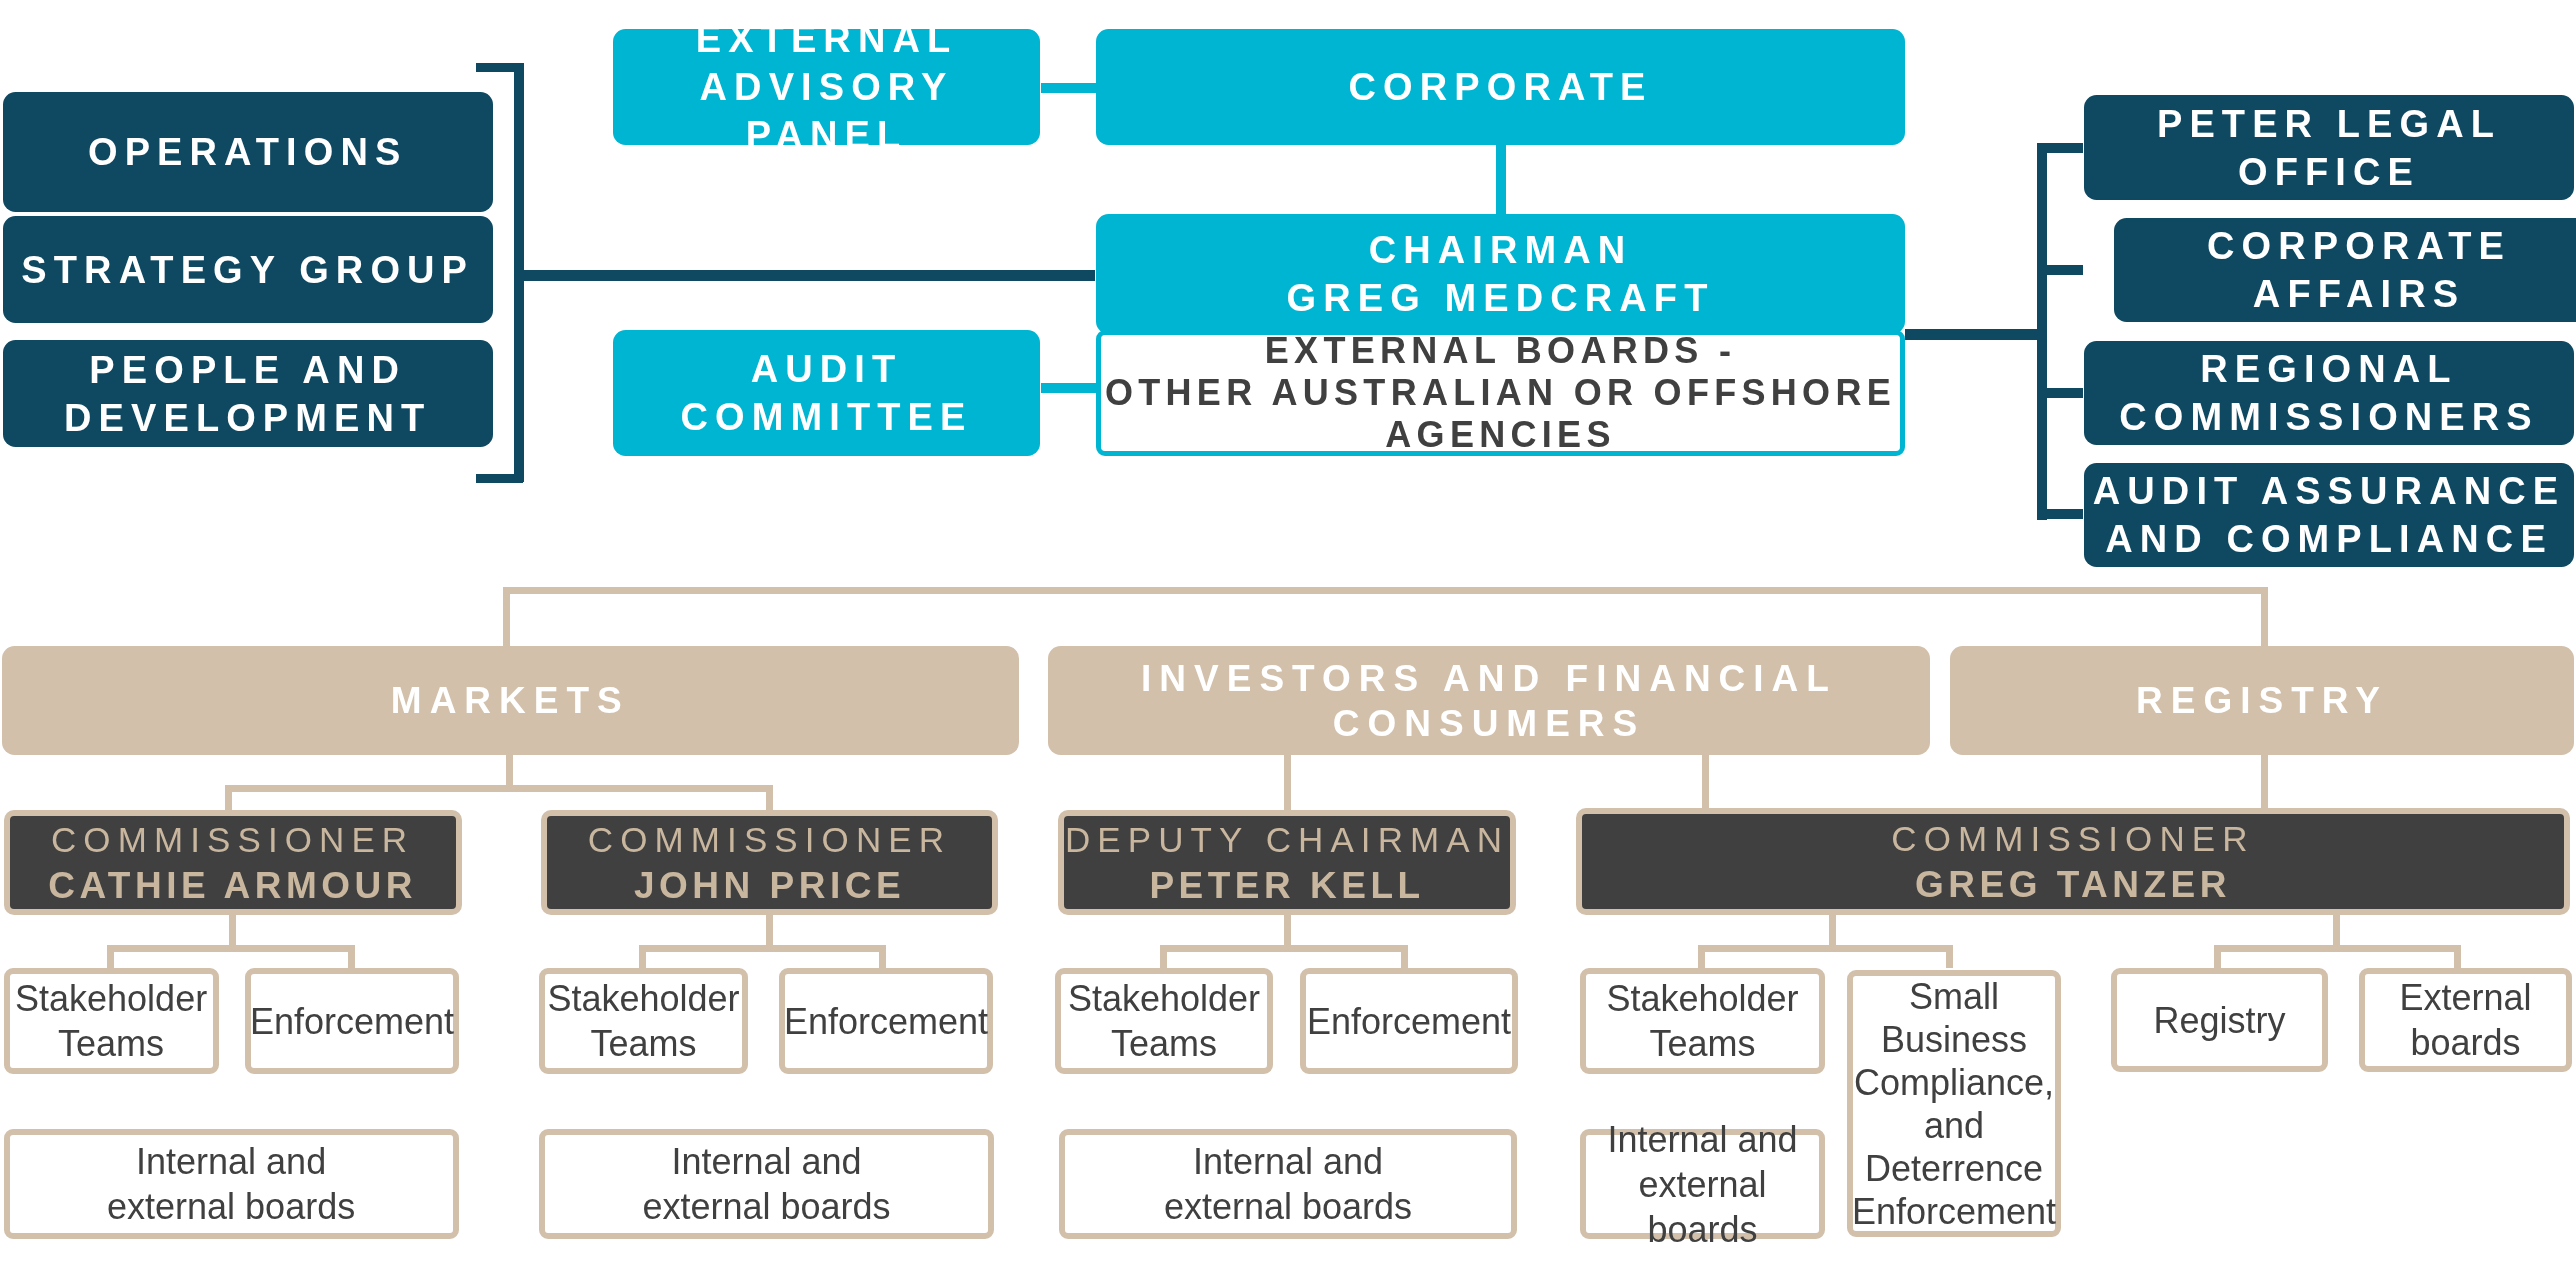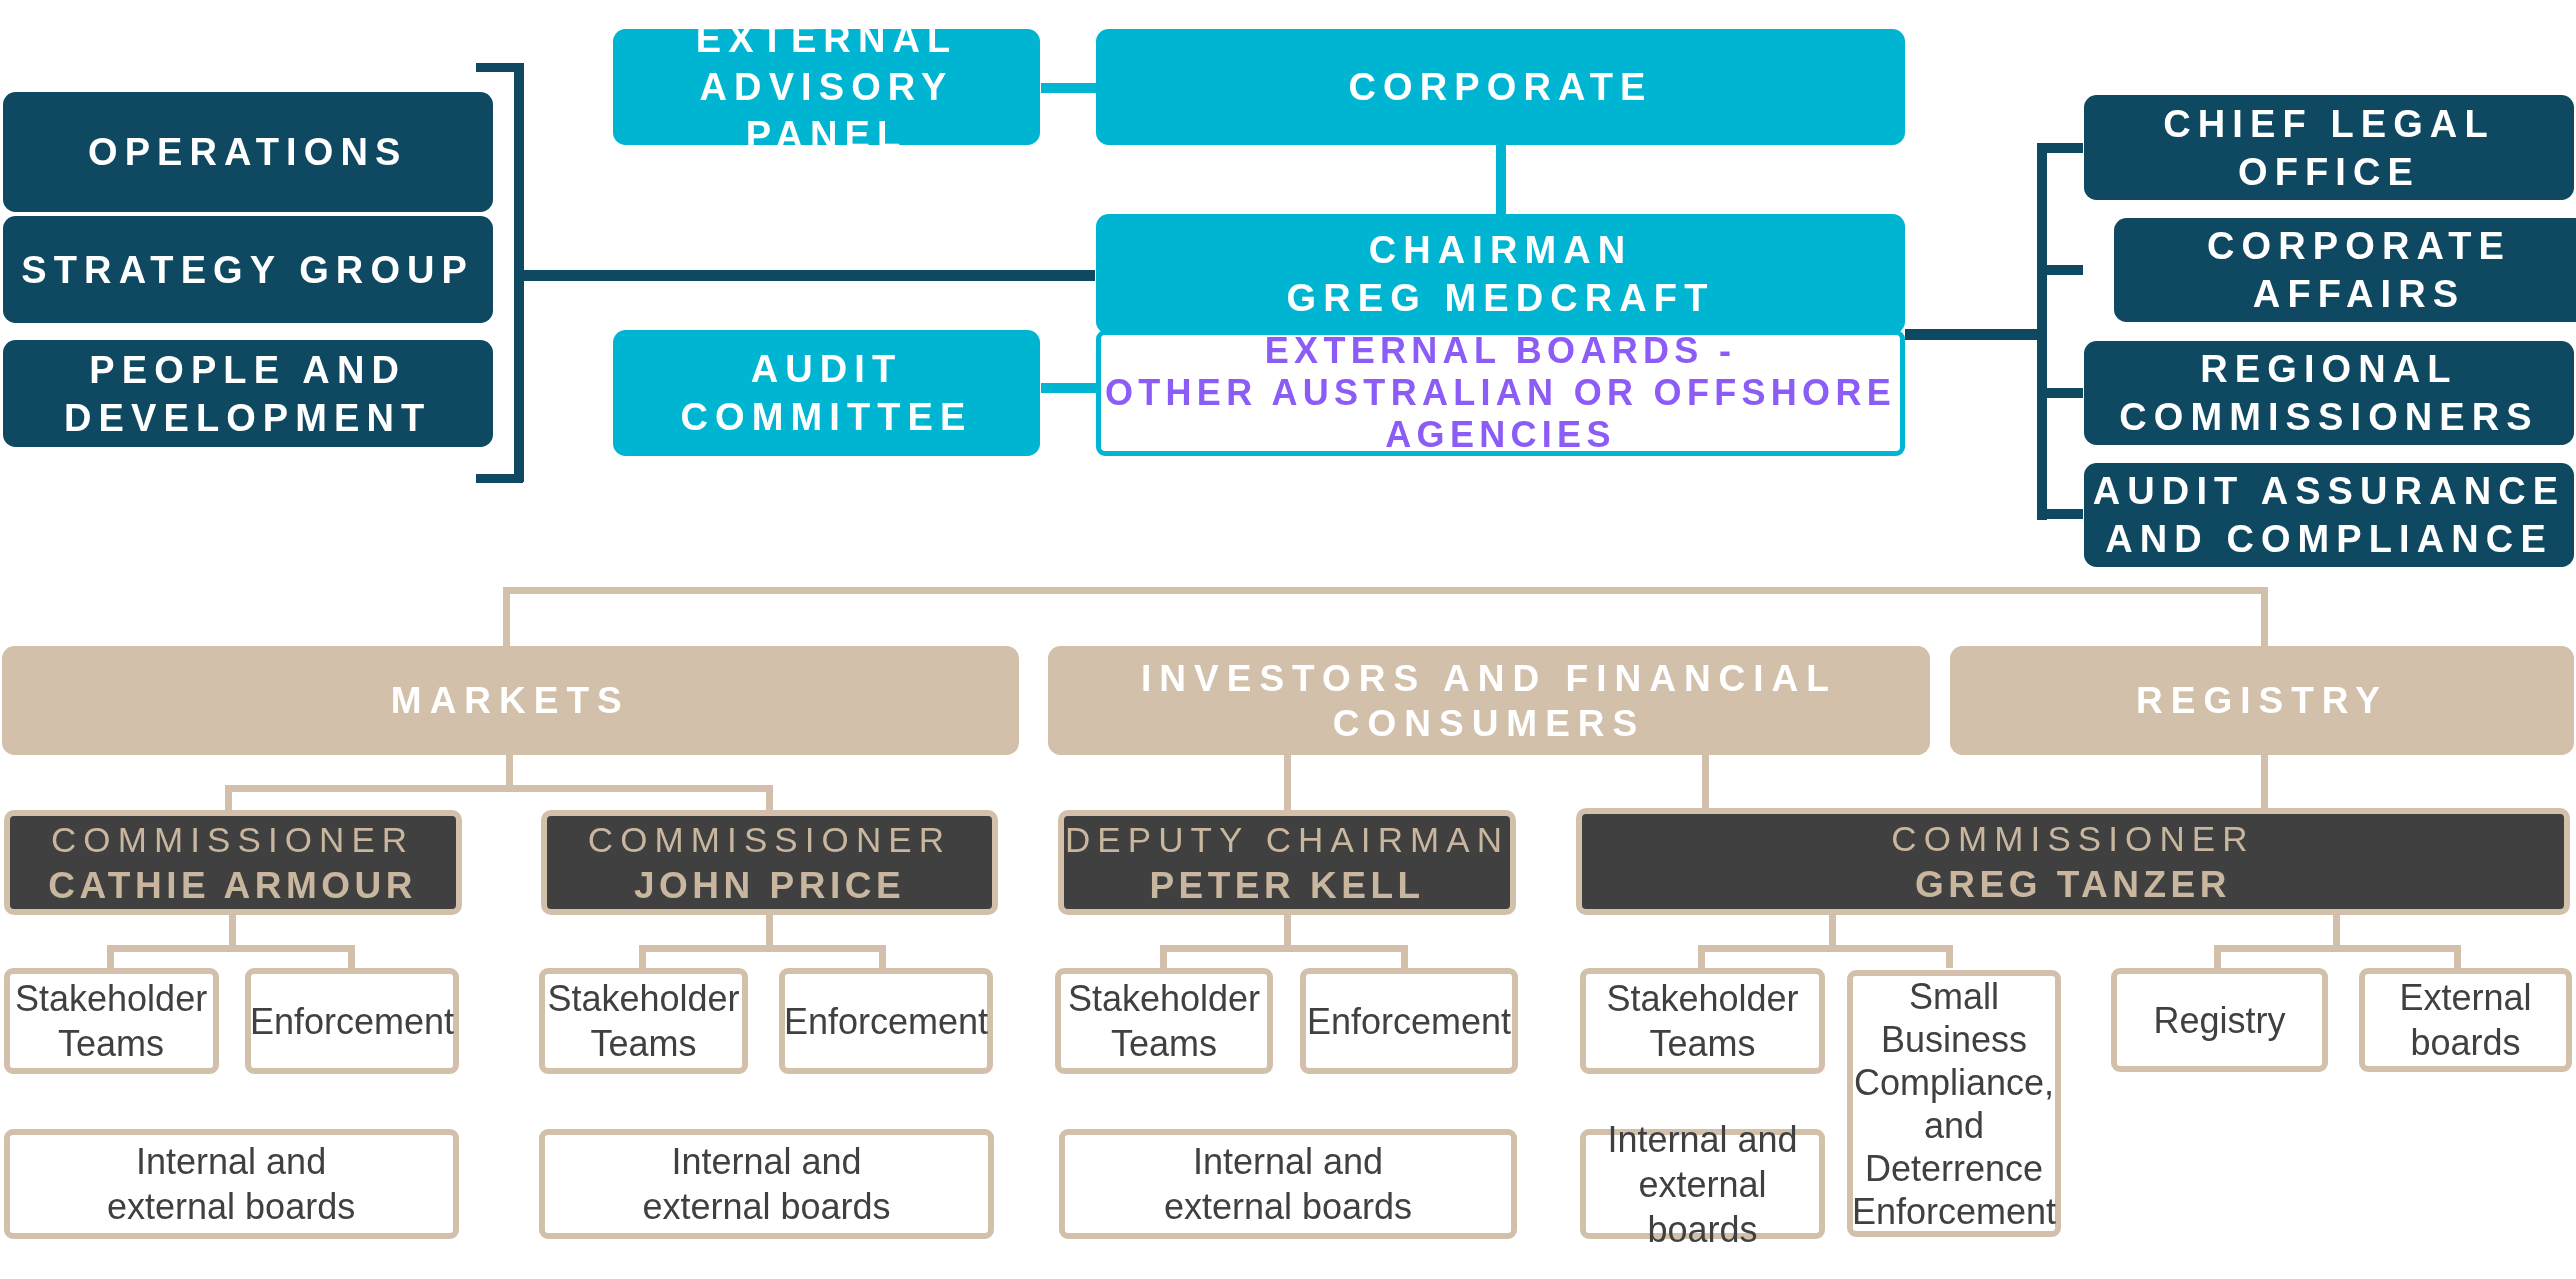--- a/index.html
+++ b/index.html
@@ -8,21 +8,21 @@
     font-family:"Liberation Sans","DejaVu Sans",sans-serif;
   }
   .node{
     position:absolute;display:flex;flex-direction:column;align-items:center;justify-content:center;
     box-sizing:border-box;text-align:center;white-space:pre-line;
   }
   .navy{background:#0e4961;color:#ffffff;border-radius:12.5px;
     font-size:38px;font-weight:700;letter-spacing:7.1px;line-height:48px;}
   .cyan{background:#00b5d2;color:#ffffff;border-radius:12.5px;
     font-size:38px;font-weight:700;letter-spacing:7.1px;line-height:48px;}
-  .cyan-outline{background:#ffffff;color:#8b5cf6;border:5.3px solid #00b5d2;border-radius:9px;
+  .cyan-outline{background:#ffffff;color:#404040;border:5.3px solid #00b5d2;border-radius:9px;
     font-size:36px;font-weight:700;letter-spacing:5.3px;line-height:42px;}
   .band{background:#d2c0ab;color:#ffffff;border-radius:12.5px;
     font-size:37px;font-weight:700;letter-spacing:8px;line-height:45px;}
   .comm{background:#404040;border:6.2px solid #d2c0ab;border-radius:10px;color:#c9b69e;line-height:46px;text-align:right;}
   .comm .comm-title{font-size:35px;font-weight:400;letter-spacing:7.1px;}
   .comm .comm-name{font-size:37px;font-weight:700;letter-spacing:4.5px;}
   .team{background:#ffffff;border:6.2px solid #d2c0ab;border-radius:9px;color:#404040;
     font-size:36px;font-weight:400;line-height:45px;letter-spacing:0;}
   .team.tall{line-height:43px;}
   .cn{position:absolute;}
@@ -78,21 +78,21 @@
 ADVISORY PANEL</span></div>
   <div class="node cyan" style="left:1096px;top:29px;width:809px;height:116px;"><span>CORPORATE</span></div>
   <div class="node cyan" style="left:1096px;top:214px;width:809px;height:120px;"><span>CHAIRMAN
 GREG MEDCRAFT</span></div>
   <div class="node cyan" style="left:613px;top:330px;width:427px;height:126px;"><span>AUDIT
 COMMITTEE</span></div>
   <div class="node cyan-outline" style="left:1096px;top:330px;width:809px;height:126px;"><span>EXTERNAL BOARDS -
 OTHER AUSTRALIAN OR OFFSHORE
 AGENCIES</span></div>
 
-  <div class="node navy" style="left:2084px;top:95px;width:490px;height:105px;"><span>CHIEF LEGAL
+  <div class="node navy" style="left:2084px;top:95px;width:490px;height:105px;"><span>PETER LEGAL
 OFFICE</span></div>
   <div class="node navy" style="left:2084px;top:218px;width:490px;height:104px;margin-left:30px;"><span>CORPORATE
 AFFAIRS</span></div>
   <div class="node navy" style="left:2084px;top:341px;width:490px;height:104px;"><span>REGIONAL
 COMMISSIONERS</span></div>
   <div class="node navy" style="left:2084px;top:463px;width:490px;height:104px;"><span>AUDIT ASSURANCE
 AND COMPLIANCE</span></div>
 
   <div class="node band" style="left:1.8px;top:646px;width:1017px;height:109px;"><span>MARKETS</span></div>
   <div class="node band" style="left:1048px;top:646px;width:882px;height:109px;"><span>INVESTORS AND FINANCIAL CONSUMERS</span></div>

